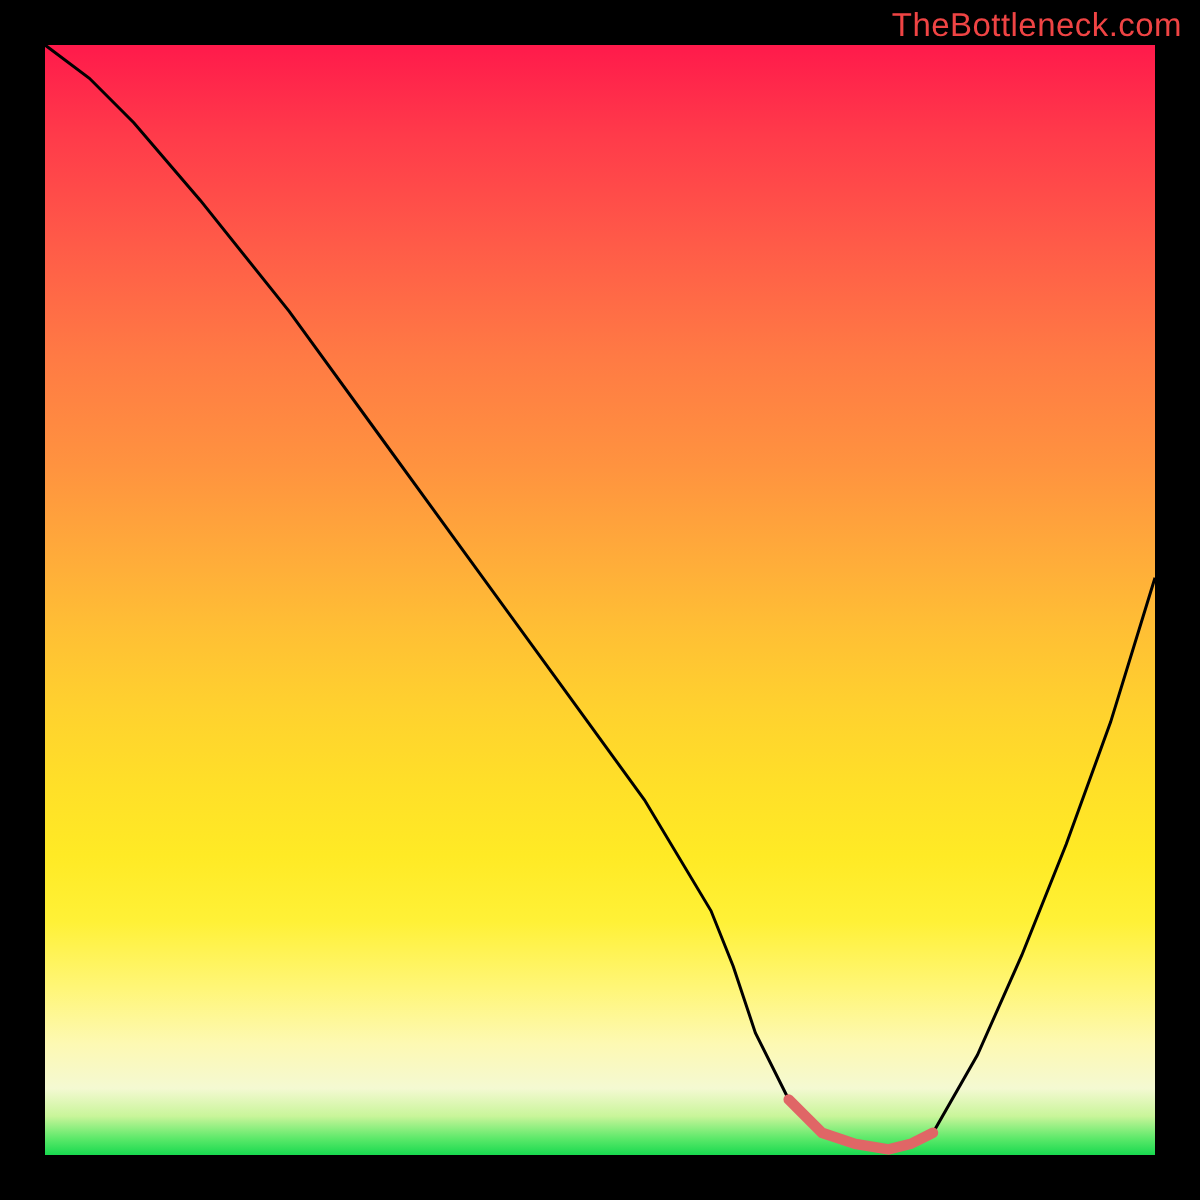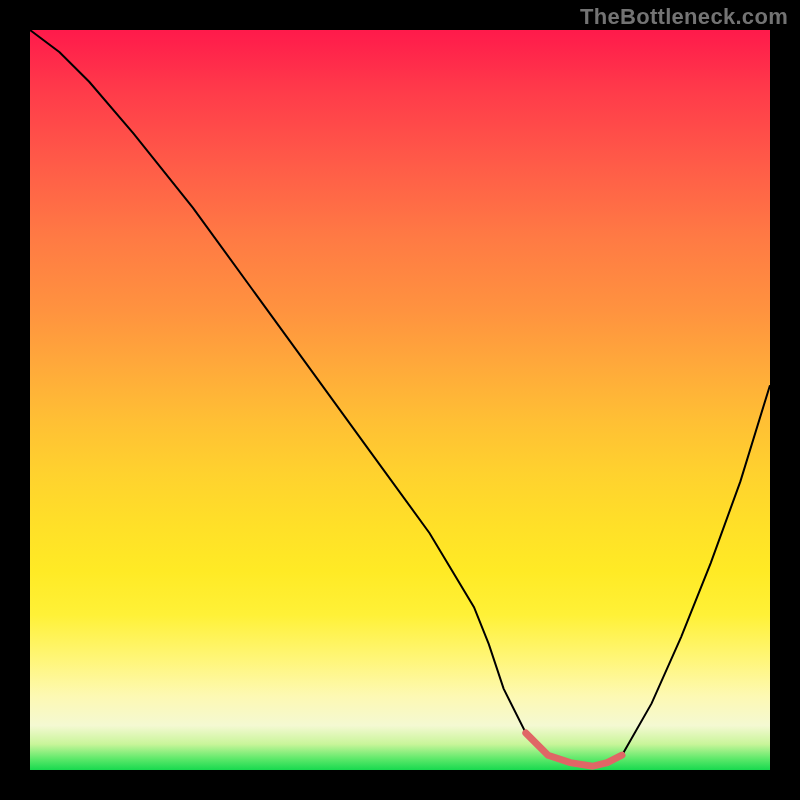--- a/index.html
+++ b/index.html
@@ -14,23 +14,23 @@
   .frame {
     position: relative;
     width: 800px;
     height: 800px;
     background: #000;
   }
   .watermark {
     position: absolute;
     top: 4px;
     right: 12px;
-    color: #737373;
+    color: #ef4444;
     font-size: 22px;
-    font-weight: 700;
+    font-weight: 400;
     letter-spacing: 0.3px;
     z-index: 10;
     user-select: none;
   }
   .plot-area {
     position: absolute;
     left: 30px;
     top: 30px;
     width: 740px;
     height: 740px;

